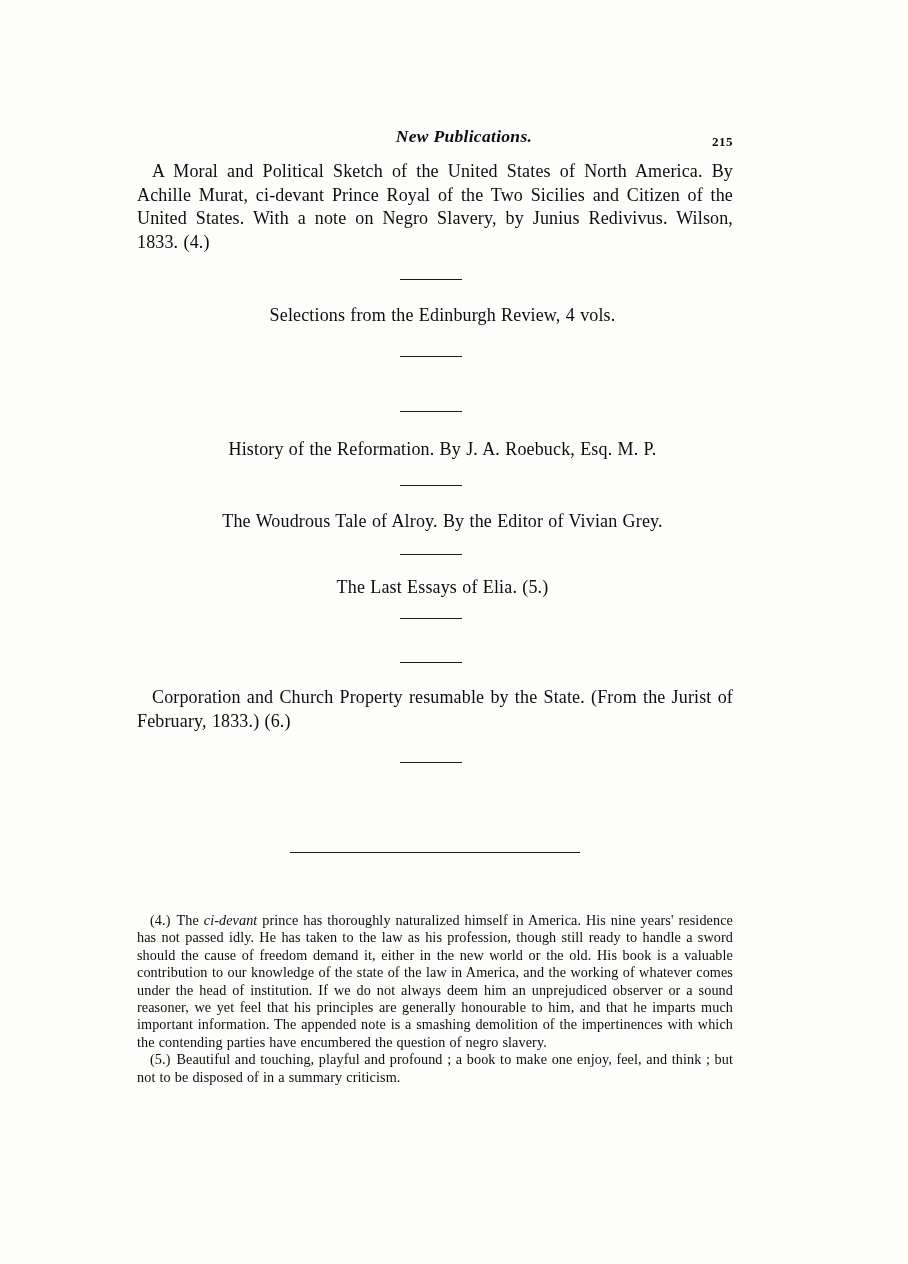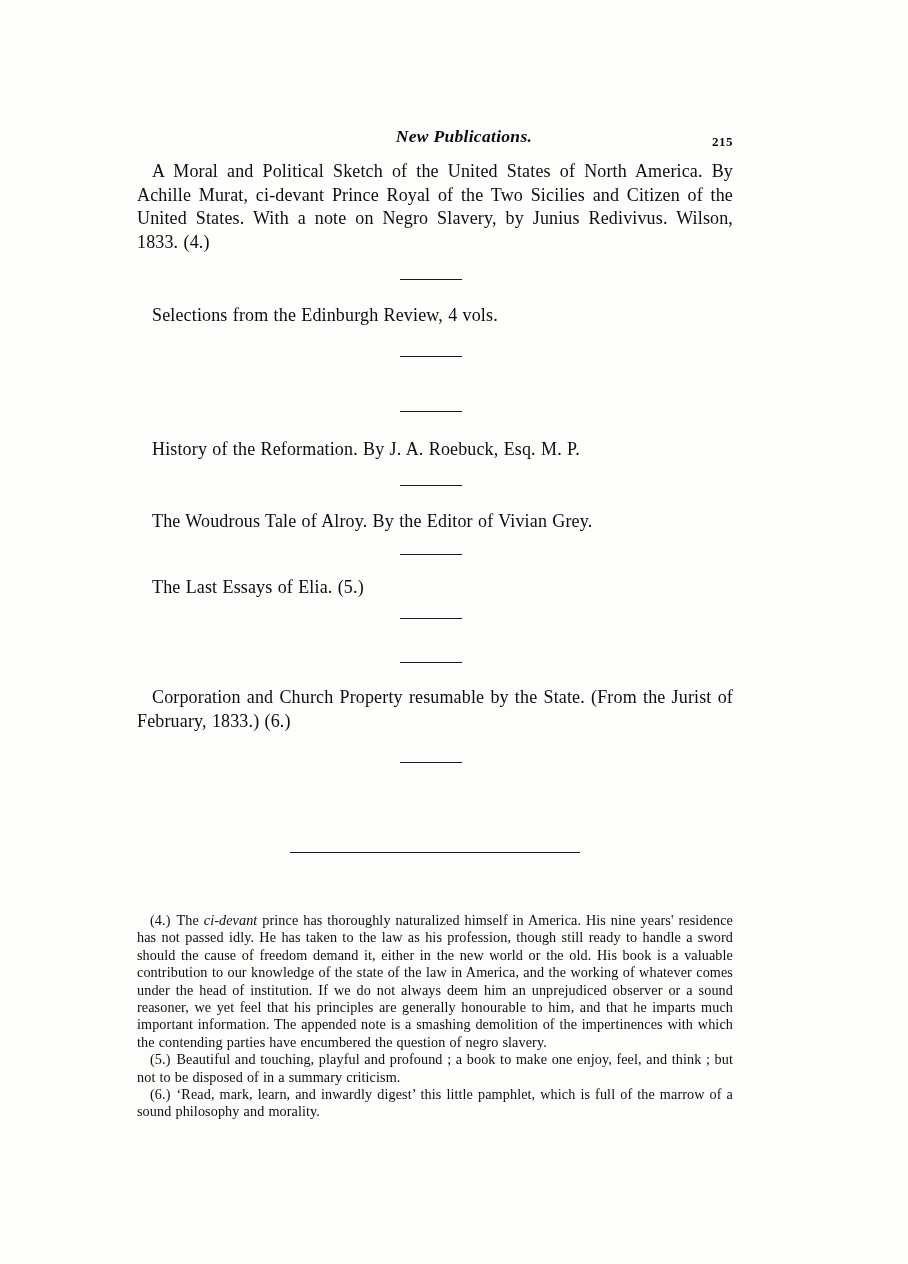--- a/index.html
+++ b/index.html
@@ -59,21 +59,21 @@
   .entry {
     font-size: 18px;
     line-height: 23.5px;
     text-align: justify;
     text-indent: 15px;
     letter-spacing: 0.15px;
     word-spacing: 0.6px;
     margin: 0;
   }
   .entry.single {
-    text-align: left;
+    text-align: center;
   }
 
   
   .rule-short {
     height: 0;
     border-top: 1.6px solid #1a1a1a;
     width: 62px;
     margin-left: 263px;
   }
   .sep {
@@ -171,19 +171,16 @@
   <div class="block footnotes">
 
     <p class="fn">
       <span class="marker">(4.)</span><span>The </span><em>ci-devant</em><span> prince has thoroughly naturalized himself in America. His nine years' residence has not passed idly.  He has taken to the law as his profession, though still ready to handle a sword should the cause of freedom demand it, either in the new world or the old.  His book is a valuable contribution to our knowledge of the state of the law in America, and the working of whatever comes under the head of institution.  If we do not always deem him an unprejudiced observer or a sound reasoner, we yet feel that his principles are generally honourable to him, and that he imparts much important information.  The appended note is a smashing demolition of the impertinences with which the contending parties have encumbered the question of negro slavery.</span>
     </p>
 
     <p class="fn">
       <span class="marker">(5.)</span><span>Beautiful and touching, playful and profound ; a book to make one enjoy, feel, and think ; but not to be disposed of in a summary criticism.</span>
     </p>
 
-    <p class="fn">
-      <span class="marker">(6.)</span><span>‘Read, mark, learn, and inwardly digest’ this little pamphlet, which is full of the marrow of a sound philosophy and morality.</span>
-    </p>
 
   </div>
 
 </div>
 
 </body></html>

